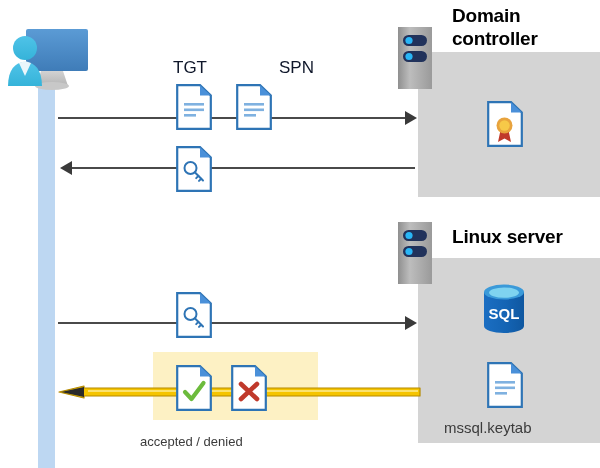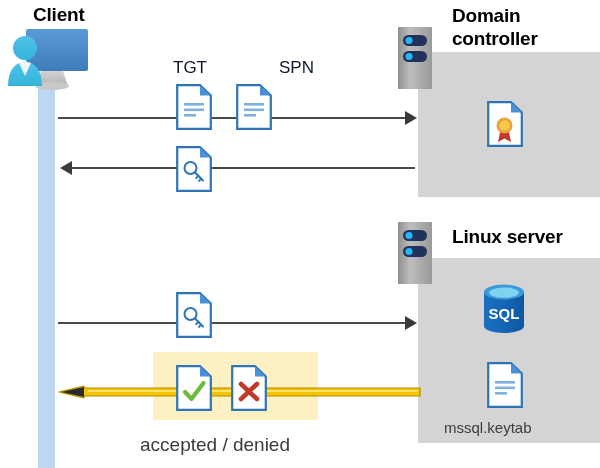--- a/index.html
+++ b/index.html
@@ -32,21 +32,21 @@
   }
   .title-client{left:33px;top:3px;width:120px;}
   .title-dc{left:452px;top:4px;width:150px;text-align:left;}
   .title-linux{left:452px;top:225px;width:150px;}
 
   
   .lbl{color:#0f172a;font-size:17px;line-height:20px;}
   .lbl-tgt{left:173px;top:58px;}
   .lbl-spn{left:233px;top:58px;margin-left:46px;}
   .lbl-keytab{left:444px;top:419px;font-size:15px;color:#3b3b3b;}
-  .lbl-accepted{left:140px;top:434px;font-size:19px;color:#3b3b3b;}
+  .lbl-accepted{left:140px;top:434px;font-size:13px;color:#3b3b3b;}
 
   
   .client-icon{left:6px;top:24px;width:90px;height:70px;}
 
   
   .rack{width:34px;height:62px;}
   .rack-dc{left:398px;top:27px;}
   .rack-linux{left:398px;top:222px;}
 
   
@@ -84,21 +84,20 @@
 </head>
 <body>
 
 <div class="stage">
 
   <div class="abs panel panel-dc"></div>
   <div class="abs panel panel-linux"></div>
 
   <div class="abs lifeline"></div>
 
-  <div class="abs title title-client">Client</div>
   <div class="abs title title-dc">Domain controller</div>
   <div class="abs title title-linux">Linux server</div>
 
   <div class="abs client-icon">
     <svg width="90" height="70" viewBox="0 0 90 70">
       <defs>
         <linearGradient id="monGrad" x1="0" y1="0" x2="0" y2="1">
           <stop offset="0" stop-color="#5b9bd5"></stop>
           <stop offset="1" stop-color="#3f7cb8"></stop>
         </linearGradient>

